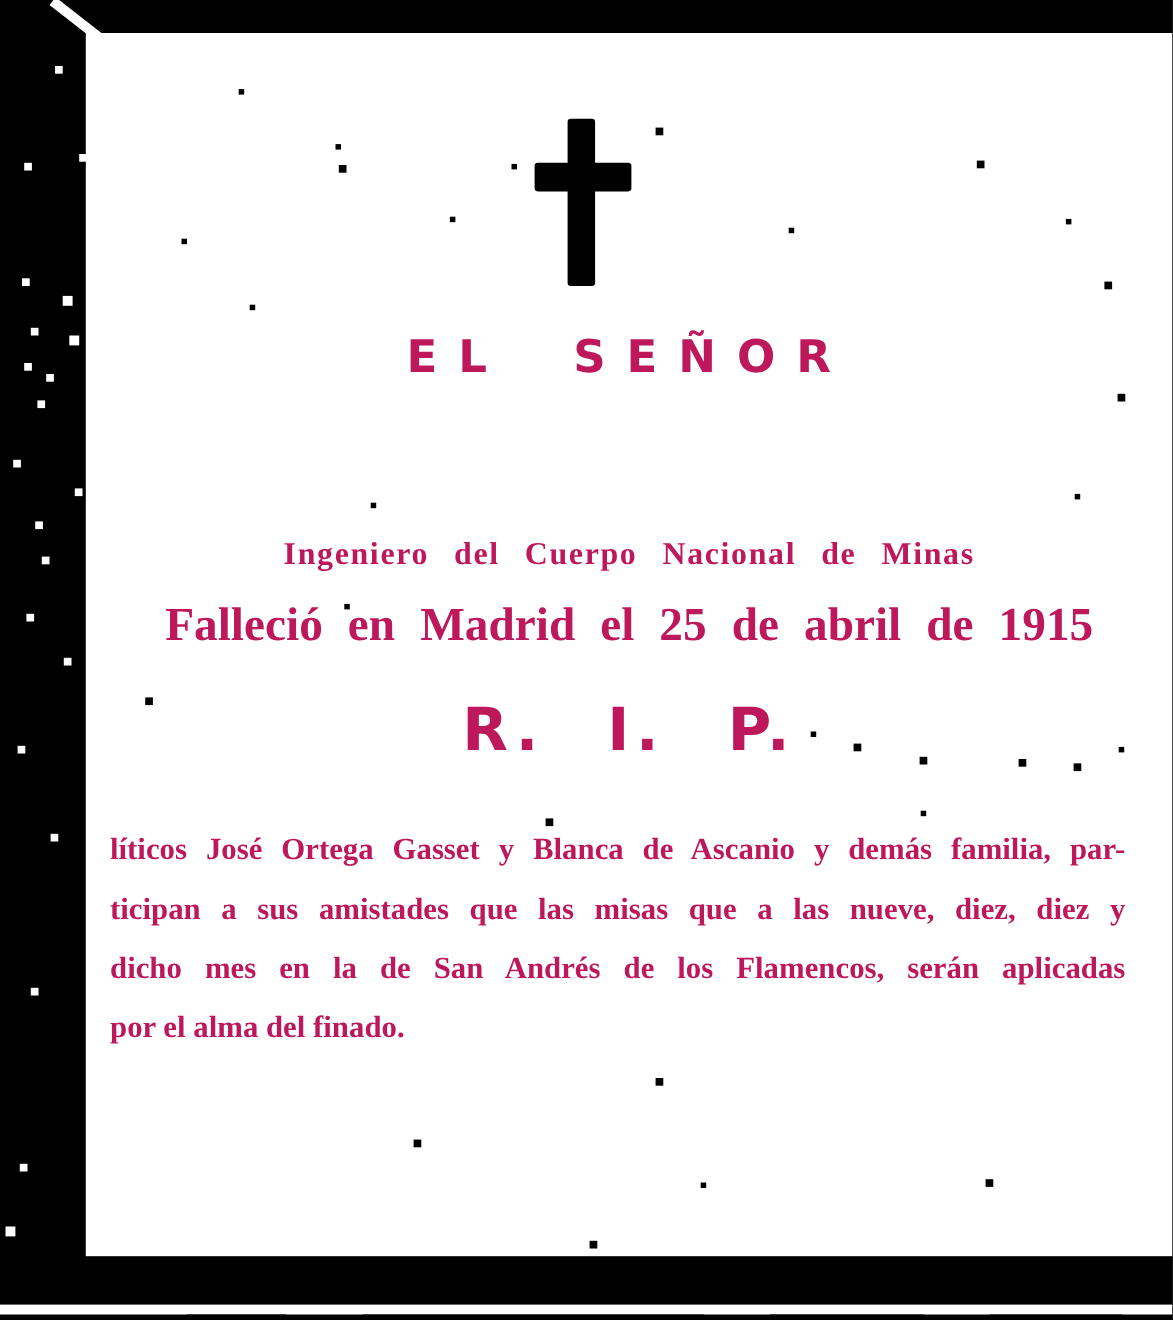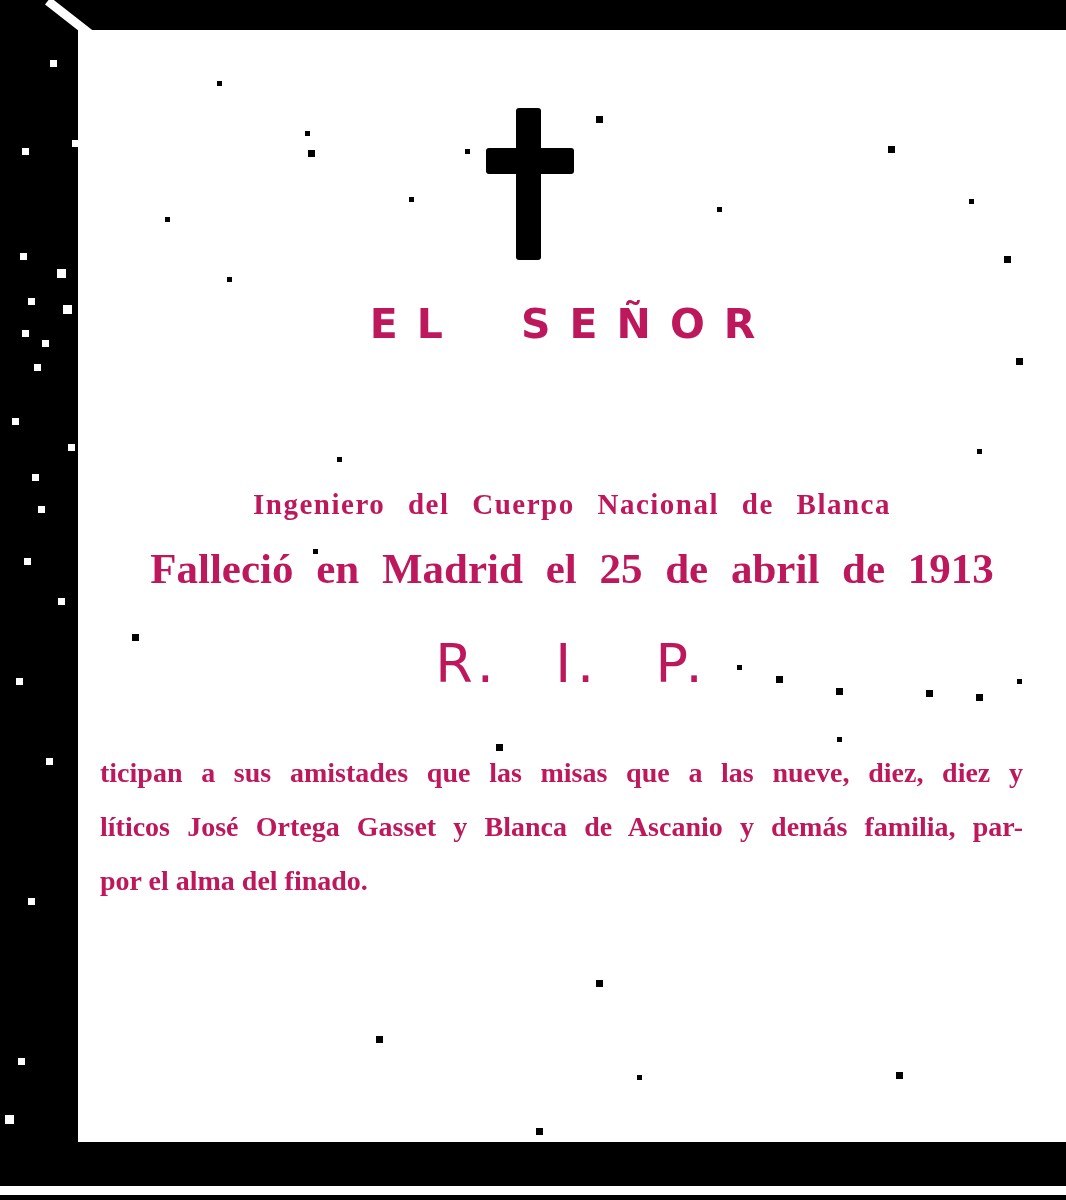--- a/index.html
+++ b/index.html
@@ -99,21 +99,21 @@
     text-align:center;
     font-family:"Liberation Serif", serif;
     font-weight:bold;font-size:43px;
     word-spacing:12px;
     white-space:nowrap;
   }
   .rip{
     position:absolute;left:0;top:602px;width:100%;
     text-align:center;
     font-family:"DejaVu Sans", sans-serif;
-    font-weight:normal;font-size:54px;
+    font-weight:bold;font-size:54px;
     letter-spacing:6px;word-spacing:32px;
     white-space:nowrap;
   }
   .body-block{
     position:absolute;left:22px;top:716px;width:923px;
     font-family:"Liberation Serif", serif;
     font-size:28px;font-weight:bold;
   }
   .body-line{
     height:54px;line-height:54px;
@@ -131,29 +131,30 @@
   <div class="paper">
 
     <div class="cross">
       <div class="v"></div>
       <div class="h"></div>
     </div>
 
     <div class="heading">EL SEÑOR</div>
 
 
-    <div class="title-line">Ingeniero del Cuerpo Nacional de Blanca</div>
+    <div class="title-line">Ingeniero del Cuerpo Nacional de Minas</div>
 
-    <div class="death-line">Falleció en Madrid el 25 de abril de 1913</div>
+    <div class="death-line">Falleció en Madrid el 25 de abril de 1915</div>
 
     <div class="rip">R. I. P.</div>
 
     <div class="body-block">
+      <div class="body-line">líticos José Ortega Gasset y Blanca de Ascanio y demás familia, par-</div>
       <div class="body-line">ticipan a sus amistades que las misas que a las nueve, diez, diez y</div>
-      <div class="body-line">líticos José Ortega Gasset y Blanca de Ascanio y demás familia, par-</div>
+      <div class="body-line">dicho mes en la de San Andrés de los Flamencos, serán aplicadas</div>
       <div class="body-line last">por el alma del finado.</div>
     </div>
 
     <div class="dark-specks"></div>
   </div>
 
   <div class="scratch"></div>
   <div class="white-specks"></div>
 
   <div class="bottom-white-strip"></div>

